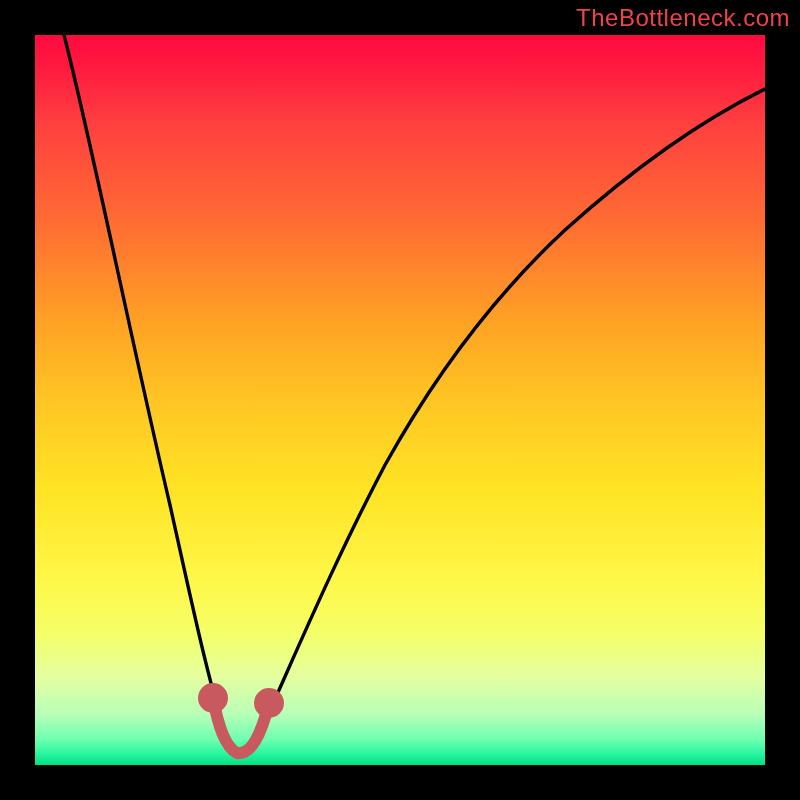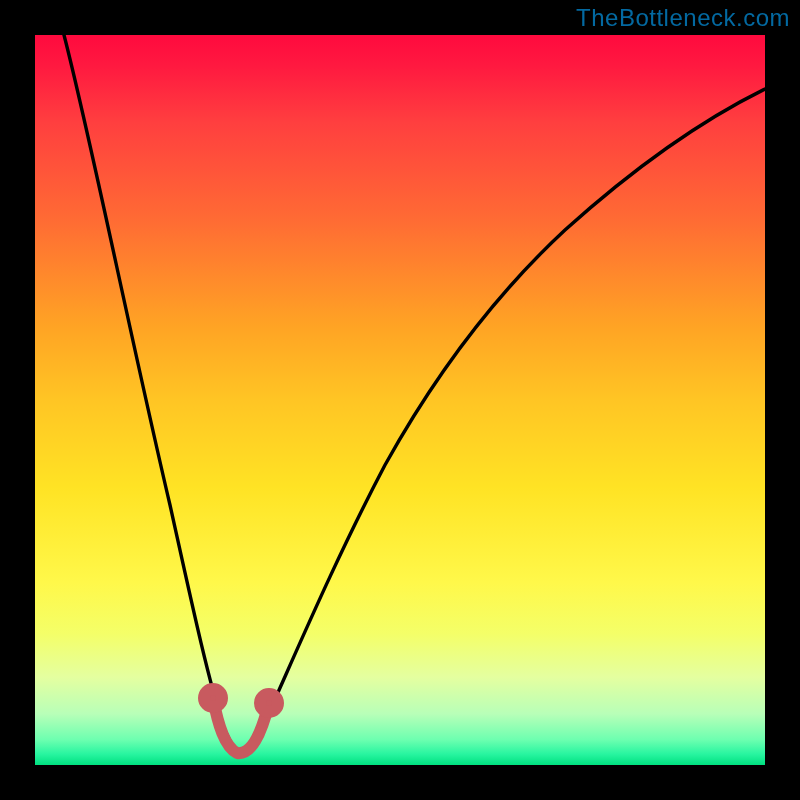--- a/index.html
+++ b/index.html
@@ -49,21 +49,21 @@
       #28f5a0 98.5%,
       #00e080 100%
     );
   }
   .watermark {
     position: absolute;
     top: 4px;
     right: 10px;
     font-family: Arial, Helvetica, sans-serif;
     font-size: 24px;
-    color: #0369a1;
+    color: #ef4444;
     letter-spacing: 0.5px;
     text-align: right;
     text-shadow: 0.5px 0.5px 1px rgba(0,0,0,.08);
   }
   svg.curve {
     position: absolute;
     left: 0;
     top: 0;
     width: 730px;
     height: 730px;

